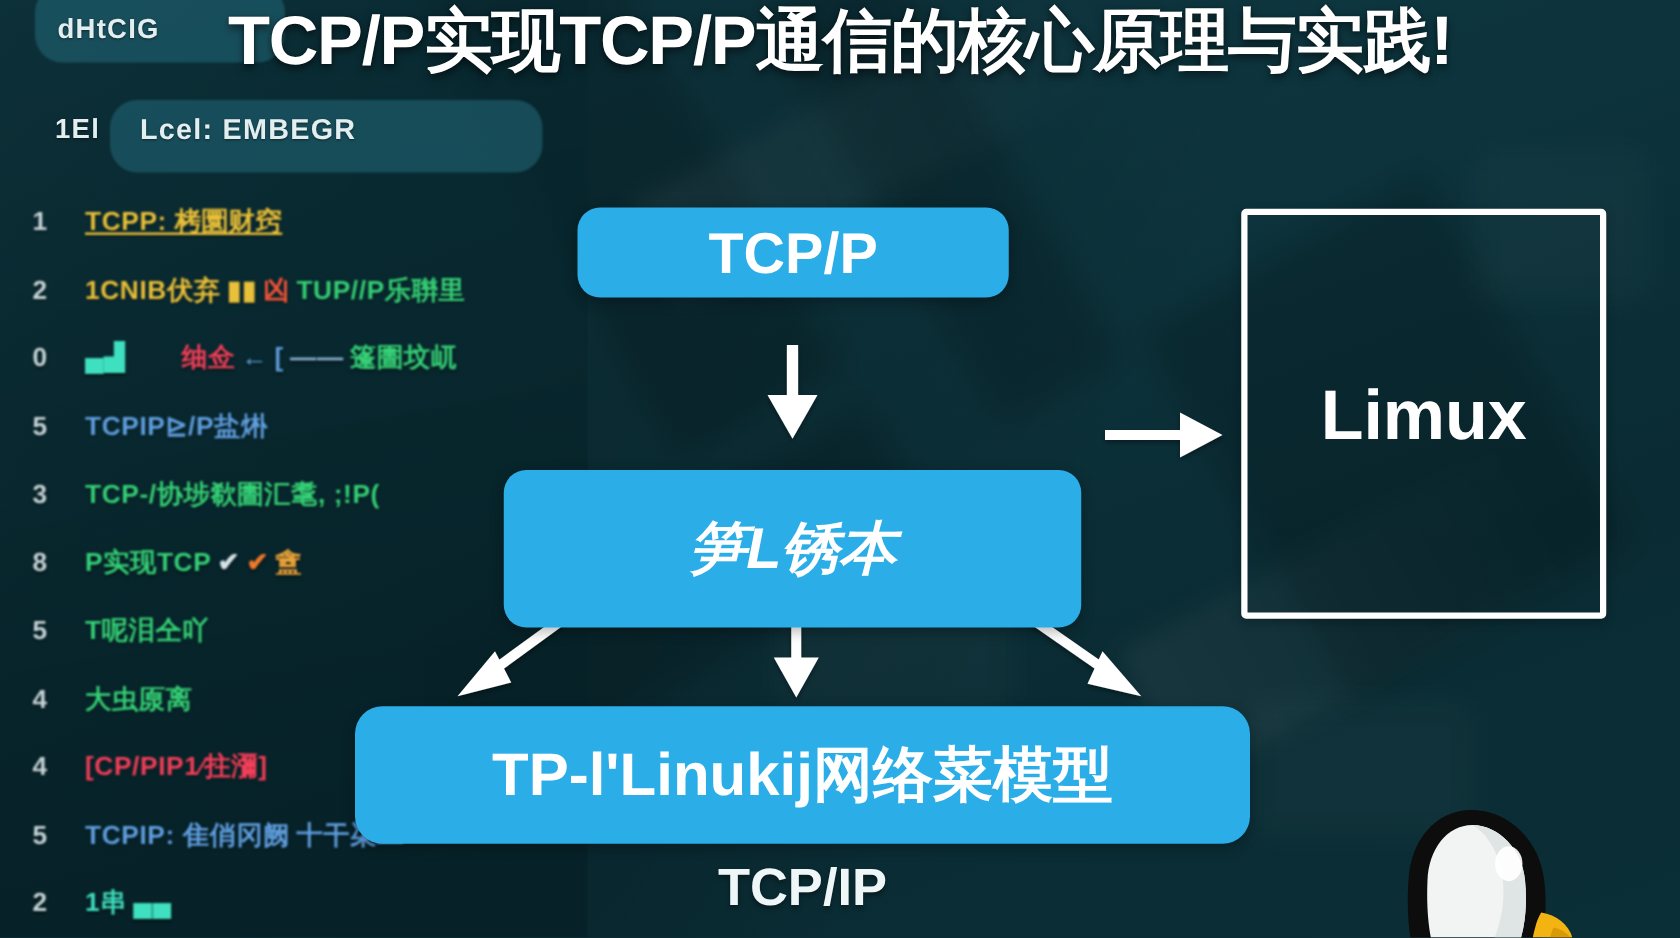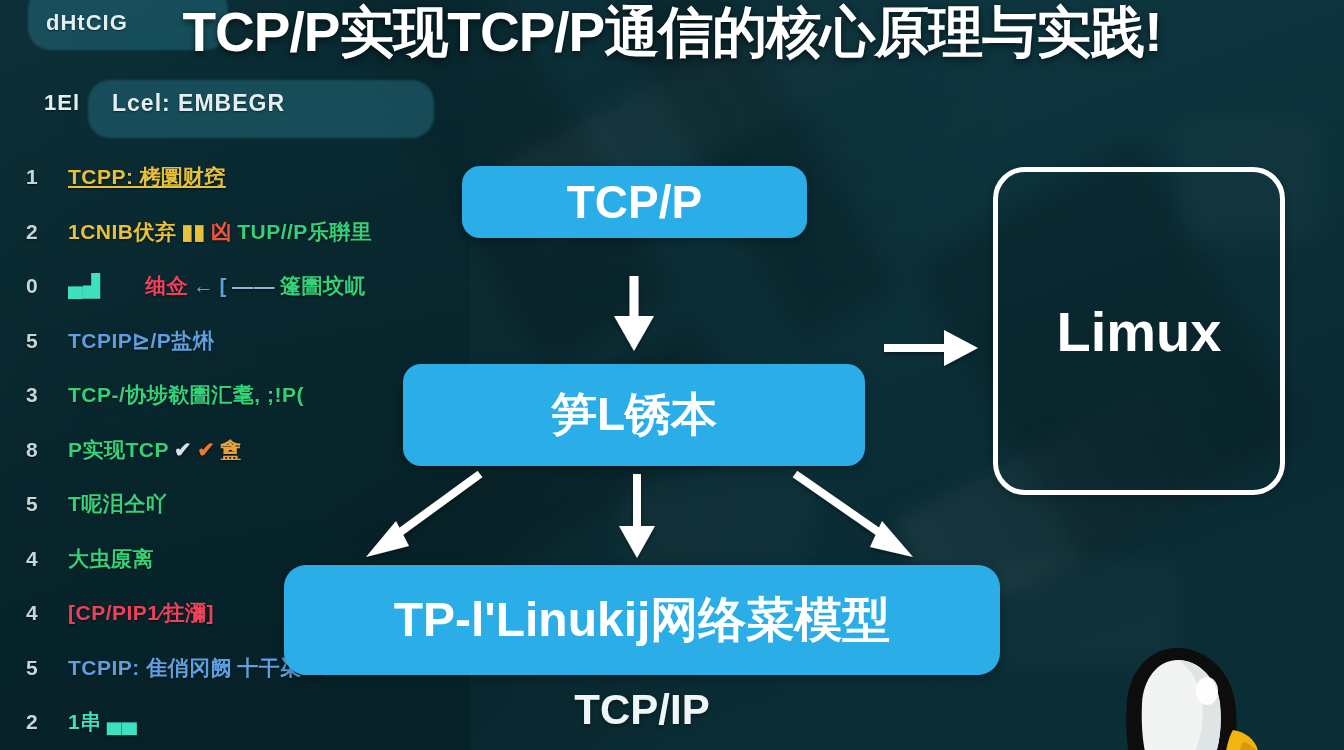--- a/index.html
+++ b/index.html
@@ -81,25 +81,25 @@
   .fbox {
     position:absolute;
     background:#2bade8;
     border-radius:18px;
     display:flex; align-items:center; justify-content:center;
     color:#ffffff; font-weight:bold;
     box-shadow:0 3px 10px rgba(0,0,0,0.28);
     text-align:center;
   }
   #box-top   { left:462px; top:166px;  width:345px; height:72px; font-size:46px; }
-  #box-mid   { left:403px; top:364px;  width:462px; height:102px; font-size:46px; }
+  #box-mid   { left:403px; top:376px;  width:462px; height:126px; font-size:46px;font-style:italic; }
   #box-bot   { left:284px; top:565px;  width:716px; height:110px; font-size:48px; border-radius:22px;}
   #box-limux {
     position:absolute; left:993px; top:167px; width:292px; height:328px;
-    border:5px solid #ffffff; border-radius:32px;
+    border:5px solid #ffffff; border-radius:4px;
     display:flex; align-items:center; justify-content:center;
     color:#ffffff; font-weight:bold; font-size:56px;
     box-shadow:0 2px 8px rgba(0,0,0,0.25);
   }
   #bot-caption {
     position:absolute; left:284px; top:686px; width:716px;
     text-align:center; color:#eef6f8; font-weight:bold; font-size:42px;
     text-shadow:0 2px 4px rgba(0,0,0,0.4);
   }
 

